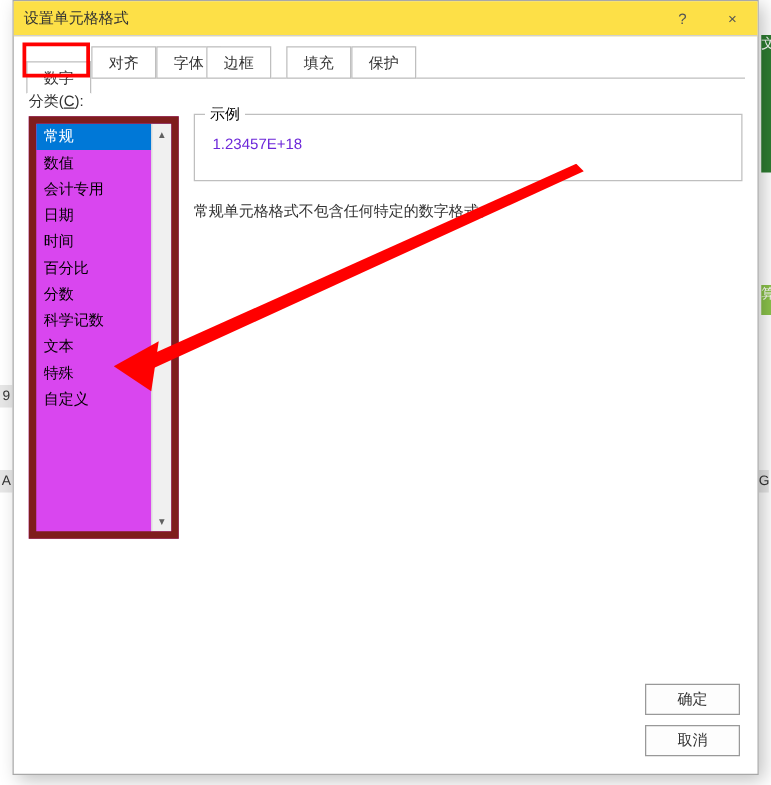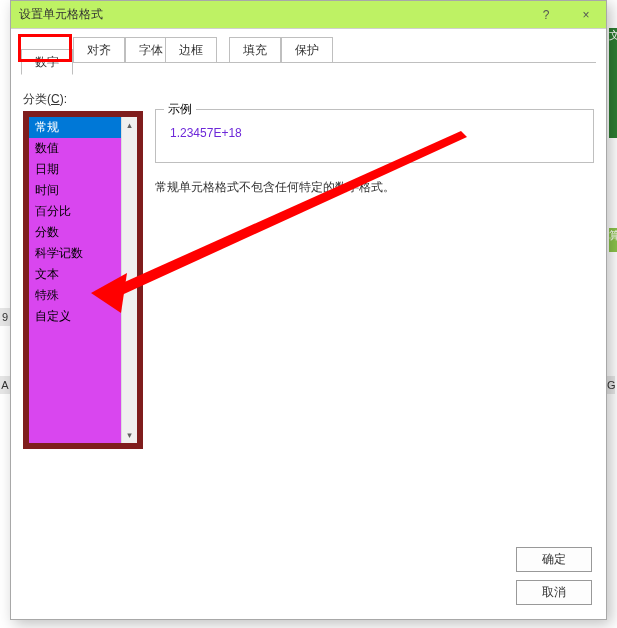--- a/index.html
+++ b/index.html
@@ -60,21 +60,21 @@
       left: 10px;
       top: 0;
       width: 597px;
       height: 620px;
       background: #fff;
       border: 1px solid #a8a8a8;
       box-shadow: 4px 4px 14px rgba(0,0,0,0.25);
     }
     .titlebar {
       height: 28px;
-      background: #bef264;
+      background: #fde047;
       display: flex;
       align-items: center;
       padding-left: 8px;
       border-bottom: 1px solid #d0d0d0;
     }
     .titlebar .title {
       flex: 1;
       color: #333;
     }
     .titlebar .tbtn {
@@ -117,21 +117,21 @@
       background: #bfbfbf;
     }
     .highlight-box {
       position: absolute;
       border: 3px solid #ff0000;
       pointer-events: none;
       z-index: 5;
     }
     .content {
       position: relative;
-      margin: 24px 12px 0 12px;
+      margin: 6px 12px 0 12px;
       height: 500px;
     }
     .category-label {
       color: #333;
       margin-bottom: 4px;
     }
     .category-label u {
       text-decoration: underline;
     }
     .listbox {
@@ -268,20 +268,21 @@
   </div>
 
   <div class="content">
     <div class="category-label">
       <span>分类(</span><u>C</u><span>):</span>
     </div>
 
     <div class="listbox">
       <div class="item selected">常规</div>
       <div class="item">数值</div>
+      <div class="item">会计专用</div>
       <div class="item">日期</div>
       <div class="item">时间</div>
       <div class="item">百分比</div>
       <div class="item">分数</div>
       <div class="item">科学记数</div>
       <div class="item">文本</div>
       <div class="item">特殊</div>
       <div class="item">自定义</div>
       <div class="scroll">
         <div class="arrow" style="top:0">▴</div>

